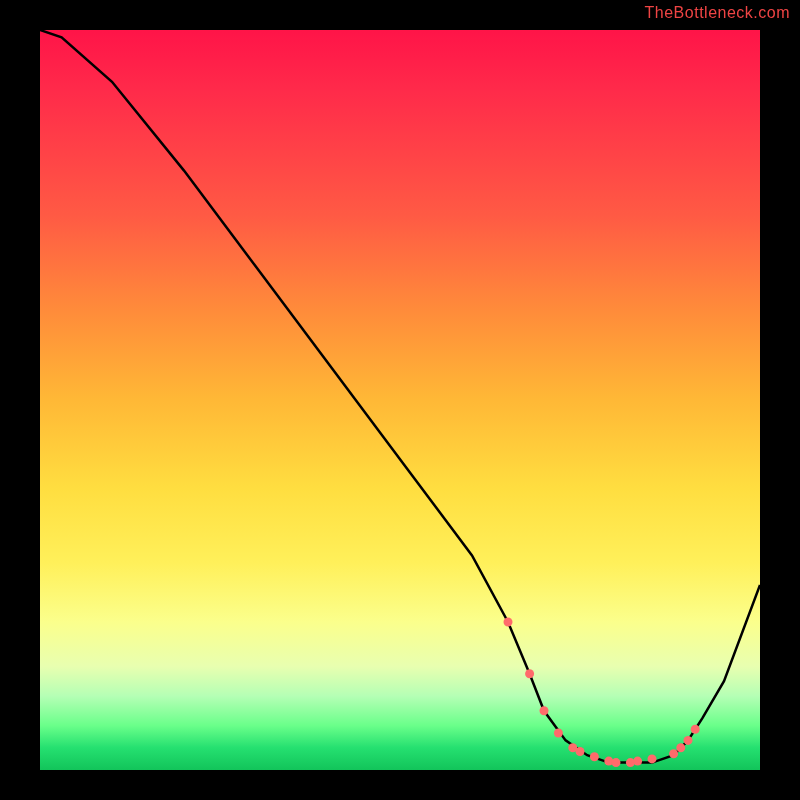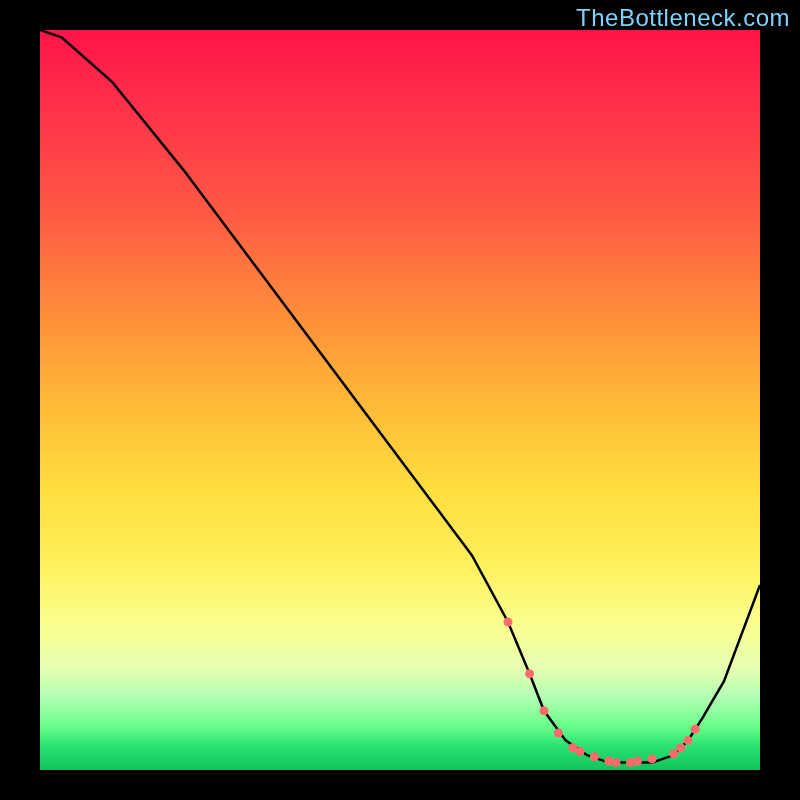--- a/index.html
+++ b/index.html
@@ -46,22 +46,22 @@
     left: 0;
     top: 0;
     width: 720px;
     height: 740px;
     pointer-events: none;
   }
   .watermark {
     position: absolute;
     top: 4px;
     right: 10px;
-    color: #7dd3fc;
-    font-size: 24px;
+    color: #ef4444;
+    font-size: 16px;
     letter-spacing: 0.5px;
   }
   circle.dot {
     fill: #ff6b6b;
   }
 </style>
 </head>
 <body>
 
 <div class="frame">

